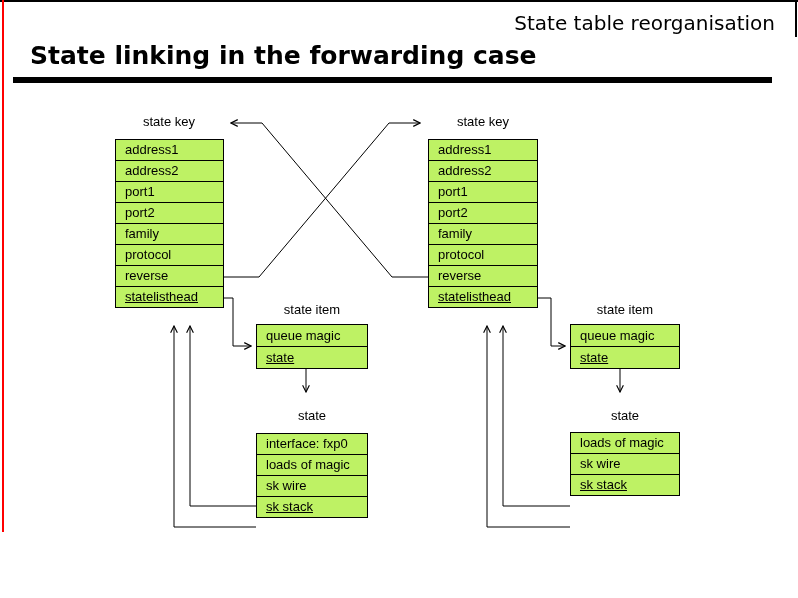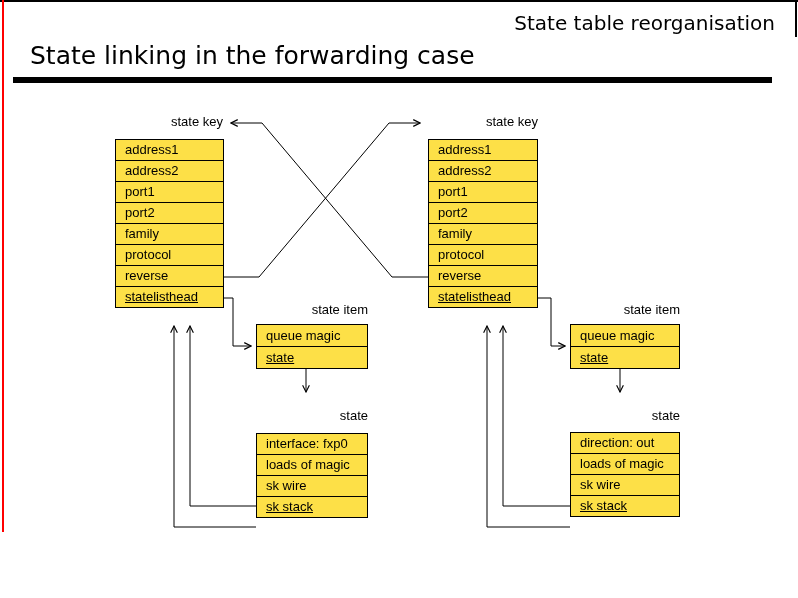--- a/index.html
+++ b/index.html
@@ -12,32 +12,32 @@
   .b-right{position:absolute;left:795px;top:0;width:2px;height:37px;background:#000;}
   .b-left{position:absolute;left:2px;top:0;width:2px;height:594px;background:#f00;}
   .b-bottom{position:absolute;left:0;top:596px;width:798px;height:1px;background:#f00;}
   
   .kicker{
     position:absolute;top:11px;right:23px;font-size:20px;letter-spacing:0px;
     font-family:"DejaVu Sans","Liberation Sans",sans-serif;white-space:nowrap;
   }
   .title{
     position:absolute;left:30px;top:41px;font-size:25px;
-    font-family:"DejaVu Sans","Liberation Sans",sans-serif;white-space:nowrap;
+    font-family:"DejaVu Sans","Liberation Sans",sans-serif;white-space:nowrap;font-weight:bold;
   }
   .rule{position:absolute;left:13px;top:77px;width:759px;height:6px;background:#000;}
   
-  .tbl{position:absolute;border:1px solid #000;background:#fde047;box-sizing:content-box;}
+  .tbl{position:absolute;border:1px solid #000;background:#bef264;box-sizing:content-box;}
   .tbl .row{
     height:20px;line-height:20px;border-bottom:1px solid #000;
     padding-left:9px;font-size:13px;white-space:nowrap;overflow:hidden;
   }
   .tbl .row:last-child{border-bottom:none;text-decoration:underline;}
   .tbl.h22 .row{height:21px;line-height:21px;}
-  .lbl{position:absolute;font-size:13px;text-align:right;white-space:nowrap;}
+  .lbl{position:absolute;font-size:13px;text-align:center;white-space:nowrap;}
   svg.wires{position:absolute;left:0;top:0;pointer-events:none;}
 </style>
 </head>
 <body>
 
 <div class="slide">
 
   <svg class="wires" width="798" height="598" viewBox="0 0 798 598">
     <defs>
       <marker id="arr" viewBox="0 0 8 8" refX="7" refY="4" markerWidth="9" markerHeight="9" orient="auto-start-reverse">
@@ -116,19 +116,18 @@
   <div class="lbl" style="left:256px;top:408px;width:112px;">state</div>
   <div class="tbl" style="left:256px;top:433px;width:110px;">
     <div class="row">interface: fxp0</div>
     <div class="row">loads of magic</div>
     <div class="row">sk wire</div>
     <div class="row">sk stack</div>
   </div>
 
   <div class="lbl" style="left:570px;top:408px;width:110px;">state</div>
   <div class="tbl" style="left:570px;top:432px;width:108px;">
-    <div class="row">direction: out</div>
     <div class="row">loads of magic</div>
     <div class="row">sk wire</div>
     <div class="row">sk stack</div>
   </div>
 
 </div>
 
 </body></html>

